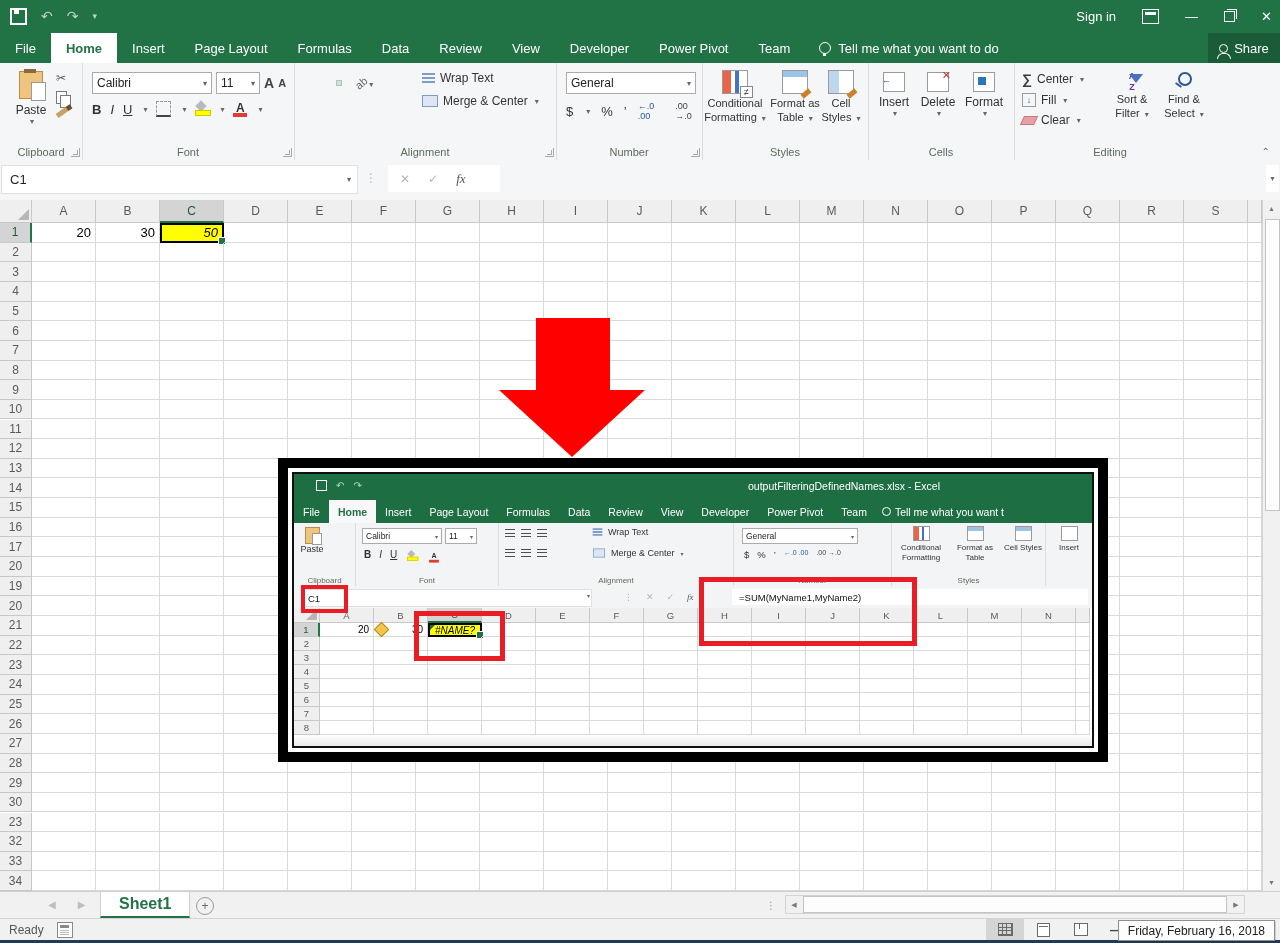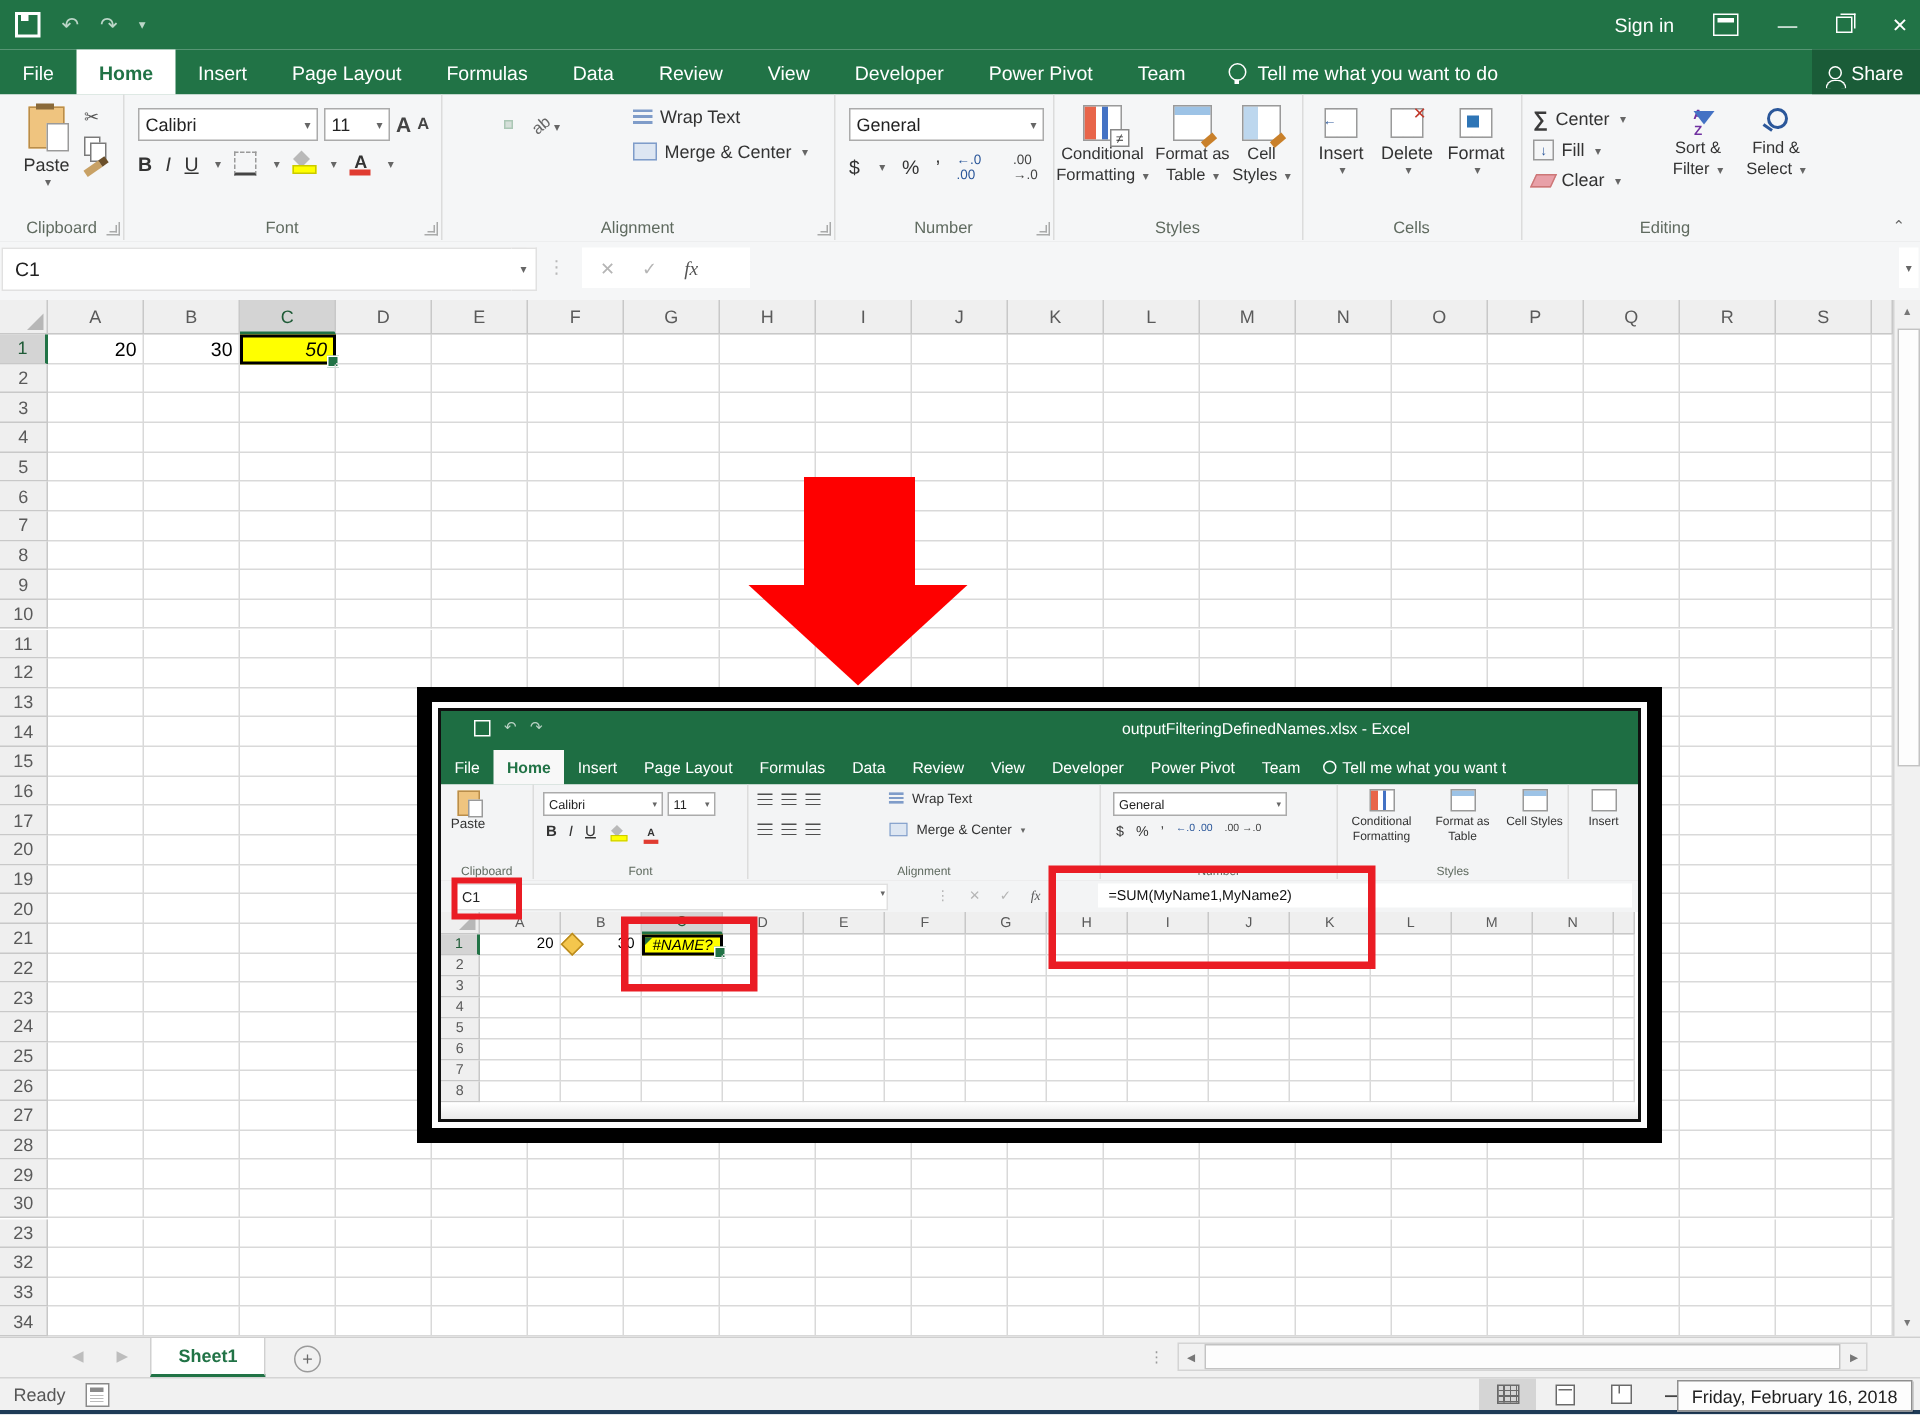--- a/index.html
+++ b/index.html
@@ -193,21 +193,21 @@
   .m-gridwrap{position:absolute;left:0;top:134px;right:0;height:127px;overflow:hidden;background:#fff;}
   .m-bottom{position:absolute;left:0;bottom:0;right:0;height:11px;background:linear-gradient(#fff,#e9e9e9);}
 
   .redbox{position:absolute;border:5px solid #ea1c24;box-sizing:border-box;z-index:30;}
   .redbox.thin{border-width:4px;}
 
   
   .sheetbar{position:absolute;left:0;top:891px;width:1280px;height:27px;background:#f1f1f1;border-top:1px solid #cfcfcf;box-sizing:border-box;}
   .snav{position:absolute;left:48px;top:7px;display:flex;gap:22px;color:#bdbdbd;font-size:10px;}
   .sheettab{position:absolute;left:100px;top:0;height:26px;padding:0 18px;background:#fff;border-right:1px solid #d0d0d0;border-left:1px solid #d0d0d0;
-     display:flex;align-items:center;color:#217346;font-weight:bold;font-size:12px;border-bottom:2px solid #217346;box-sizing:border-box;}
+     display:flex;align-items:center;color:#217346;font-weight:bold;font-size:16px;border-bottom:2px solid #217346;box-sizing:border-box;}
   .addsheet{position:absolute;left:196px;top:5px;width:16px;height:16px;border:1px solid #9a9a9a;border-radius:50%;color:#6a6a6a;
      display:flex;align-items:center;justify-content:center;font-size:12px;}
   .sdots{position:absolute;left:766px;top:8px;color:#9a9a9a;font-size:10px;letter-spacing:1px;}
   .hscroll{position:absolute;left:785px;top:3px;width:460px;height:19px;background:#f1f1f1;border:1px solid #d4d4d4;display:flex;align-items:center;box-sizing:border-box;}
   .hs-btn{width:16px;height:100%;display:flex;align-items:center;justify-content:center;font-size:7px;color:#777;}
   .hs-thumb{flex:1;height:15px;background:#fdfdfd;border:1px solid #c3c3c3;margin:0 1px;}
 
   
   .statusbar{position:absolute;left:0;top:918px;width:1280px;height:22px;background:#f1f1f1;border-top:1px solid #d4d4d4;box-sizing:border-box;font-size:12px;color:#565656;}
   .ready{position:absolute;left:9px;top:4px;}

